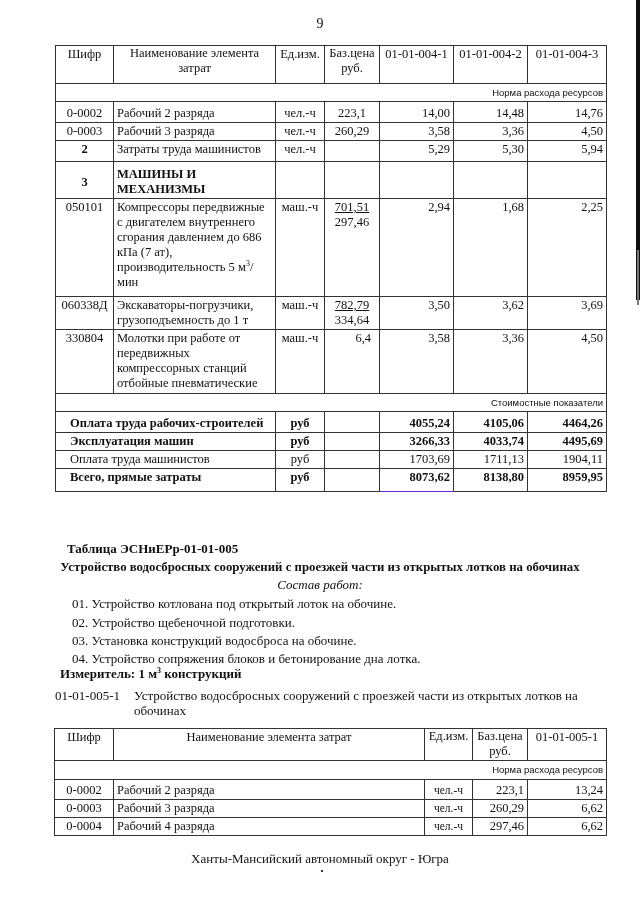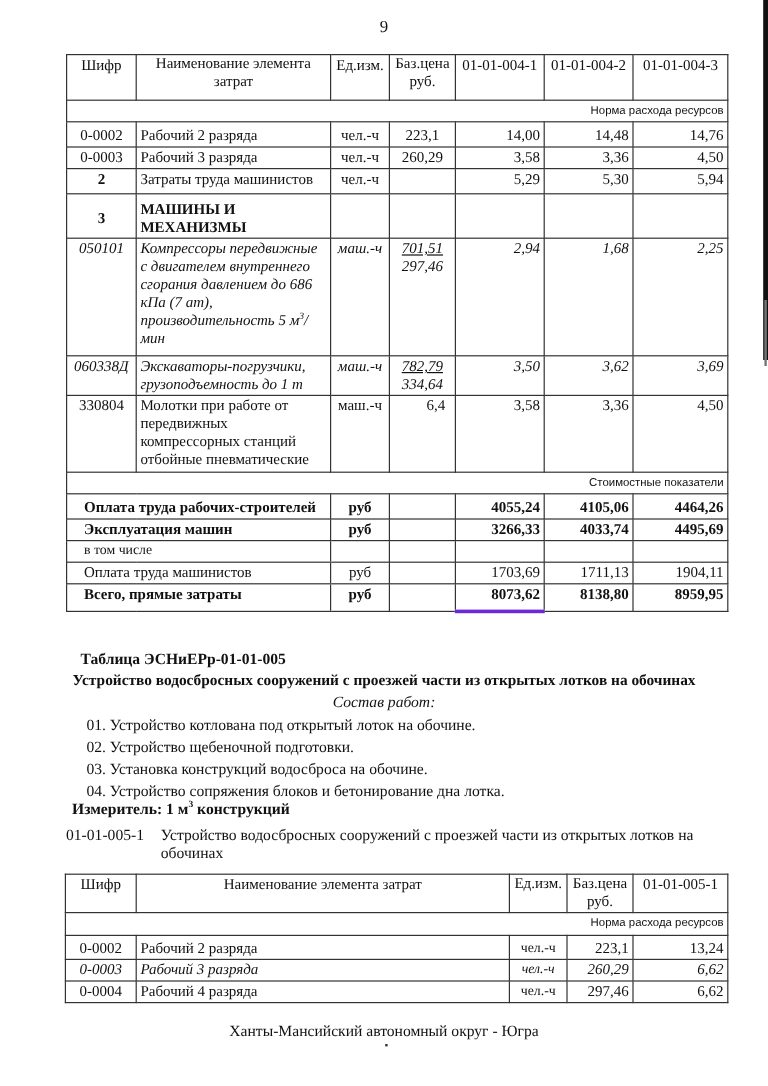--- a/index.html
+++ b/index.html
@@ -10,21 +10,21 @@
   .scan-bar { left: 636px; top: 0; width: 4px; height: 300px; background: #111; }
   .scan-bar2 { left: 637px; top: 250px; width: 2px; height: 55px; background: #777; }
 
   table.t { position: absolute; border-collapse: collapse; table-layout: fixed; font-size: 12.5px; line-height: 15px; }
   table.t td { border: 1px solid #333; padding: 1px 3px; vertical-align: top; }
   .hdr td { text-align: center; vertical-align: middle; }
   .norma td { font-family: "Liberation Sans", "DejaVu Sans", sans-serif; font-size: 9.5px; text-align: right; padding: 2px 4px; vertical-align: middle; }
   .c { text-align: center; }
   .r { text-align: right; }
   .b { font-weight: bold; }
-  .nob-tb td { border-top: none; border-bottom: none; font-style: italic; }
+  .nob-tb td { border-top: none; border-bottom: none; }
   .nob-t td { border-top: none; }
   .nob-b td { border-bottom: none; }
   .u { text-decoration: underline; }
   .sum td { border-top: none; border-bottom: none; padding: 2px 4px; }
   .sum td.nm { border-right: none; }
 
   .txt { font-size: 13px; line-height: 16px; }
   .title-b { font-weight: bold; }
   .ital { font-style: italic; }
   sup { font-size: 8px; vertical-align: super; line-height: 0; }
@@ -137,40 +137,32 @@
   </tr>
   <tr class="sum b">
     <td colspan="2" class="nm" style="padding-left:14px">Эксплуатация машин</td>
     <td class="c">руб</td>
     <td></td>
     <td class="r">3266,33</td>
     <td class="r">4033,74</td>
     <td class="r">4495,69</td>
   </tr>
   <tr class="sum">
-    <td colspan="2" class="nm" style="padding-left:14px; font-size:11.5px">в том числе</td>
-    <td class="c"></td>
-    <td></td>
-    <td class="r"></td>
-    <td class="r"></td>
-    <td class="r"></td>
-  </tr>
-  <tr class="sum">
     <td colspan="2" class="nm" style="padding-left:14px">Оплата труда машинистов</td>
     <td class="c">руб</td>
     <td></td>
     <td class="r">1703,69</td>
     <td class="r">1711,13</td>
     <td class="r">1904,11</td>
   </tr>
   <tr class="sum b" style="border-bottom:1px solid #333">
     <td colspan="2" class="nm" style="padding-left:14px; padding-bottom:6px; border-bottom:1px solid #333">Всего, прямые затраты</td>
     <td class="c" style="border-bottom:1px solid #333">руб</td>
     <td style="border-bottom:1px solid #333"></td>
-    <td class="r" style="border-bottom:3px solid #6d28d9">8073,62</td>
+    <td class="r" style="border-bottom:1px solid #6d28d9">8073,62</td>
     <td class="r" style="border-bottom:1px solid #333">8138,80</td>
     <td class="r" style="border-bottom:1px solid #333">8959,95</td>
   </tr>
 </tbody>
   </table>
 
 <div class="abs txt title-b" style="left:67px; top:541px;">Таблица  ЭСНиЕРр-01-01-005</div>
 <div class="abs txt title-b" style="left:0; width:640px; top:559px; text-align:center; font-size:12.8px;">Устройство водосбросных сооружений с проезжей части из открытых лотков на обочинах</div>
 <div class="abs txt ital" style="left:0; width:640px; top:577px; text-align:center;">Состав работ:</div>
 <div class="abs txt" style="left:72px; top:596px;">01. Устройство котлована под  открытый лоток на обочине.</div>

